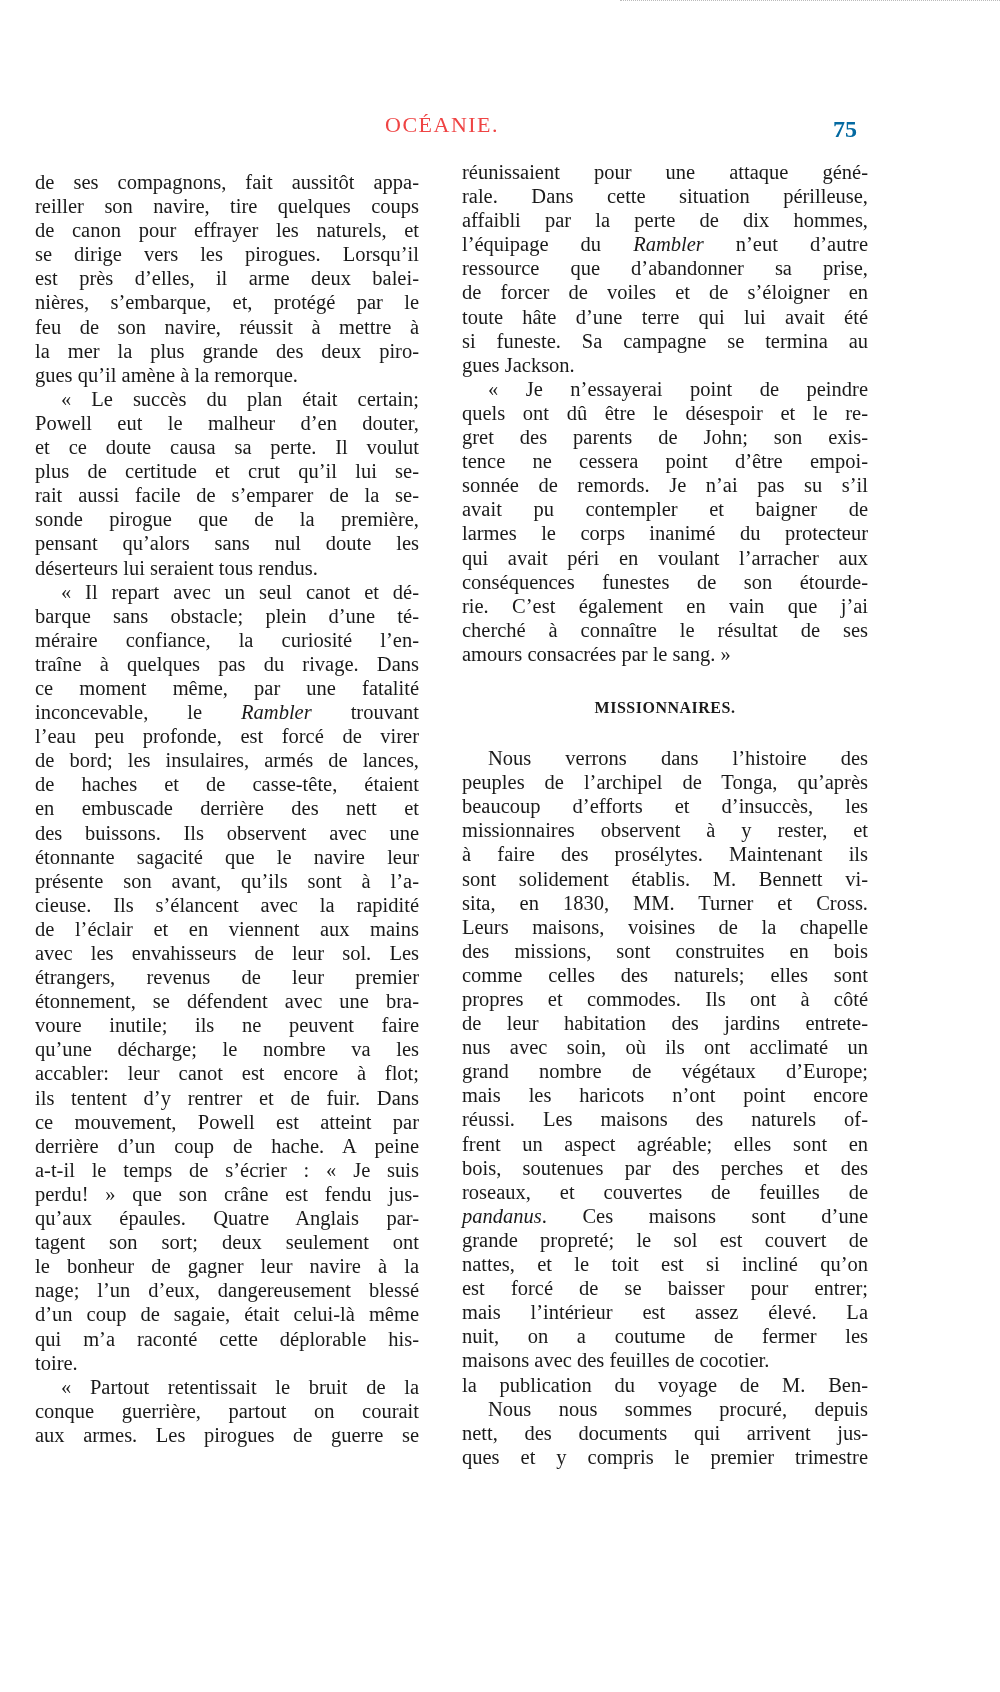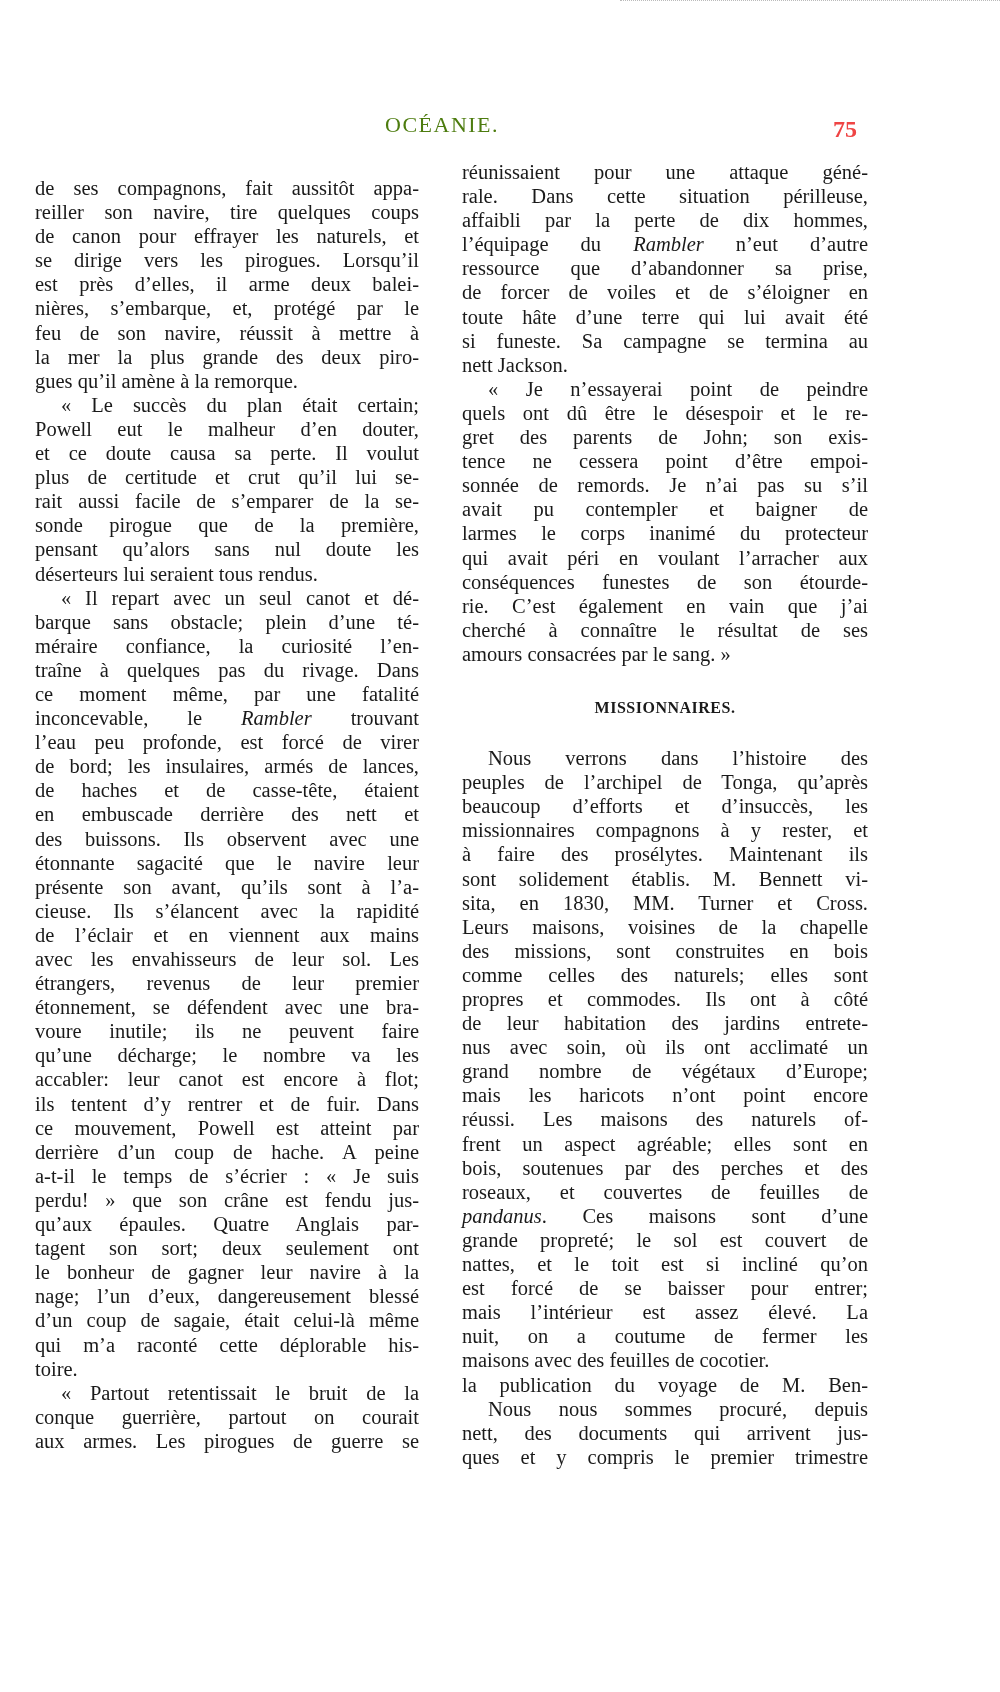--- a/index.html
+++ b/index.html
@@ -10,28 +10,28 @@
   }
   .scan-top {
     position: absolute; left: 620px; top: 0; width: 380px; height: 4px;
     border-top: 1px dotted #bbb;
   }
   .running-head {
     position: absolute; left: 0; top: 112px; width: 1000px; height: 30px;
   }
   .running-title {
     position: absolute; left: 385px; top: 0;
-    font-size: 22px; letter-spacing: 1.5px; color: #4d7c0f;
+    font-size: 22px; letter-spacing: 1.5px; color: #ef4444;
   }
   .page-number {
     position: absolute; left: 833px; top: 4px;
-    font-size: 24px; font-weight: bold; color: #ef4444;
+    font-size: 24px; font-weight: bold; color: #0369a1;
   }
   .column {
-    position: absolute; top: 176px; width: 384px;
+    position: absolute; top: 170px; width: 384px;
     font-size: 20.5px; line-height: 24.1px;
     text-align: justify;
   }
   .col-left { left: 35px; }
   .col-right { left: 462px; top: 160px; width: 406px; }
   .line {
     display: block; white-space: nowrap;
     text-align: justify; text-align-last: justify;
   }
   .line.last { text-align-last: left; }
@@ -121,21 +121,21 @@
   <div id="col-right-a">
       <div>
         <span class="line">réunissaient pour une attaque géné-</span>
         <span class="line">rale. Dans cette situation périlleuse,</span>
         <span class="line">affaibli par la perte de dix hommes,</span>
         <span class="line">l’équipage du <em>Rambler</em> n’eut d’autre</span>
         <span class="line">ressource que d’abandonner sa prise,</span>
         <span class="line">de forcer de voiles et de s’éloigner en</span>
         <span class="line">toute hâte d’une terre qui lui avait été</span>
         <span class="line">si funeste. Sa campagne se termina au</span>
-        <span class="line last">nett Jackson.</span>
+        <span class="line last">gues Jackson.</span>
       </div>
       <div>
         <span class="line indent">« Je n’essayerai point de peindre</span>
         <span class="line">quels ont dû être le désespoir et le re-</span>
         <span class="line">gret des parents de John; son exis-</span>
         <span class="line">tence ne cessera point d’être empoi-</span>
         <span class="line">sonnée de remords. Je n’ai pas su s’il</span>
         <span class="line">avait pu contempler et baigner de</span>
         <span class="line">larmes le corps inanimé du protecteur</span>
         <span class="line">qui avait péri en voulant l’arracher aux</span>
@@ -144,21 +144,21 @@
         <span class="line">cherché à connaître le résultat de ses</span>
         <span class="line last">amours consacrées par le sang. »</span>
       </div>
     </div>
   <div class="heading">MISSIONNAIRES.</div>
   <div id="col-right-b">
       <div>
         <span class="line indent">Nous verrons dans l’histoire des</span>
         <span class="line">peuples de l’archipel de Tonga, qu’après</span>
         <span class="line">beaucoup d’efforts et d’insuccès, les</span>
-        <span class="line">missionnaires compagnons à y rester, et</span>
+        <span class="line">missionnaires observent à y rester, et</span>
         <span class="line">à faire des prosélytes. Maintenant ils</span>
         <span class="line">sont solidement établis. M. Bennett vi-</span>
         <span class="line">sita, en 1830, MM. Turner et Cross.</span>
         <span class="line">Leurs maisons, voisines de la chapelle</span>
         <span class="line">des missions, sont construites en bois</span>
         <span class="line">comme celles des naturels; elles sont</span>
         <span class="line">propres et commodes. Ils ont à côté</span>
         <span class="line">de leur habitation des jardins entrete-</span>
         <span class="line">nus avec soin, où ils ont acclimaté un</span>
         <span class="line">grand nombre de végétaux d’Europe;</span>

